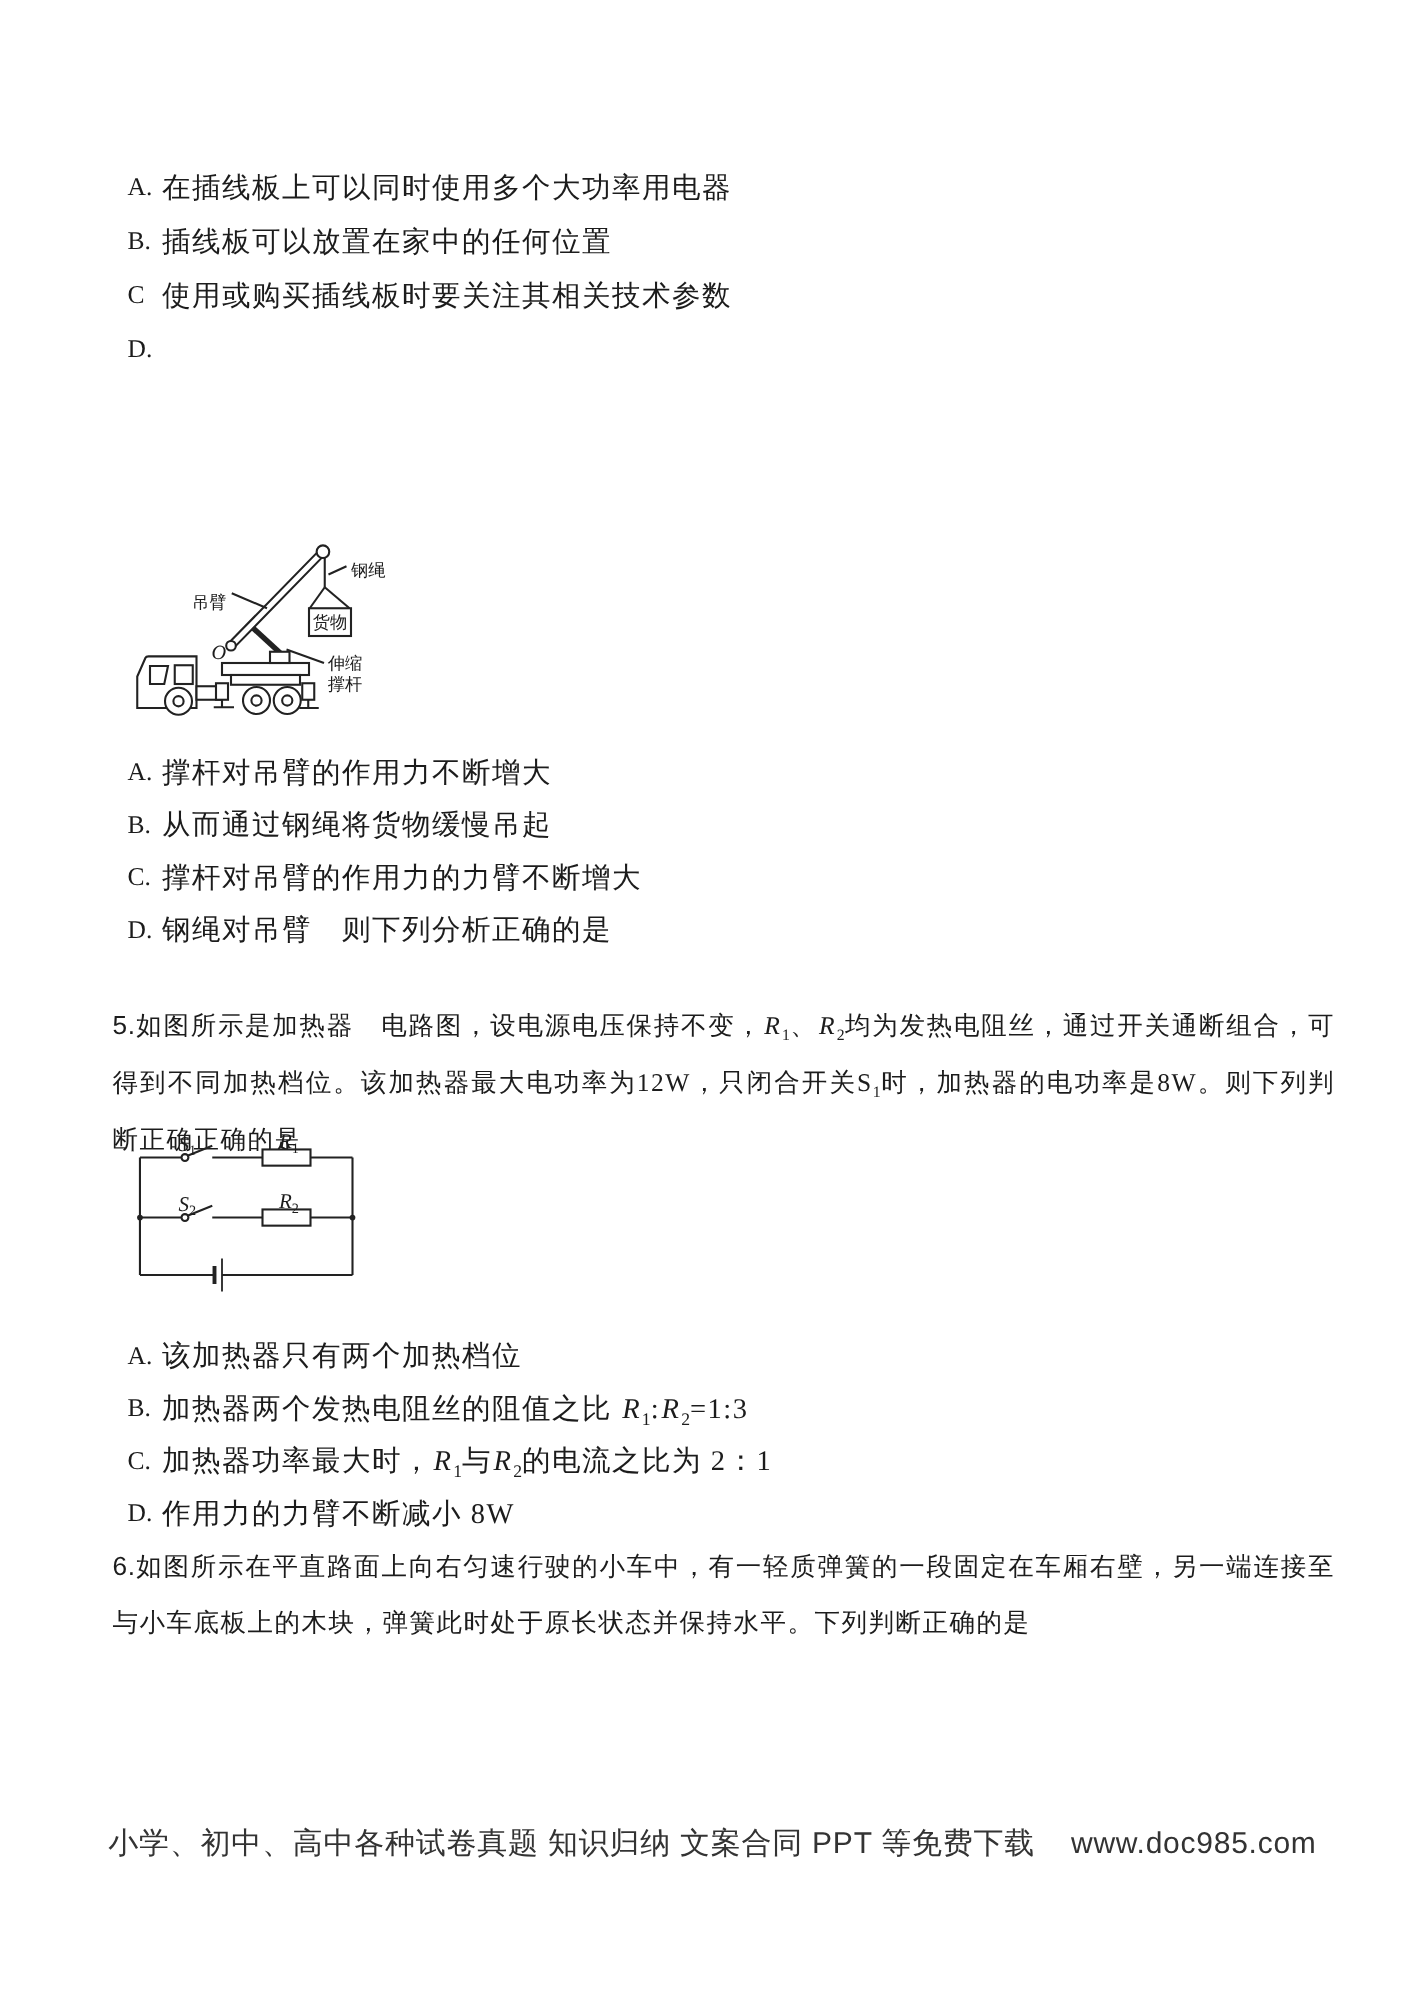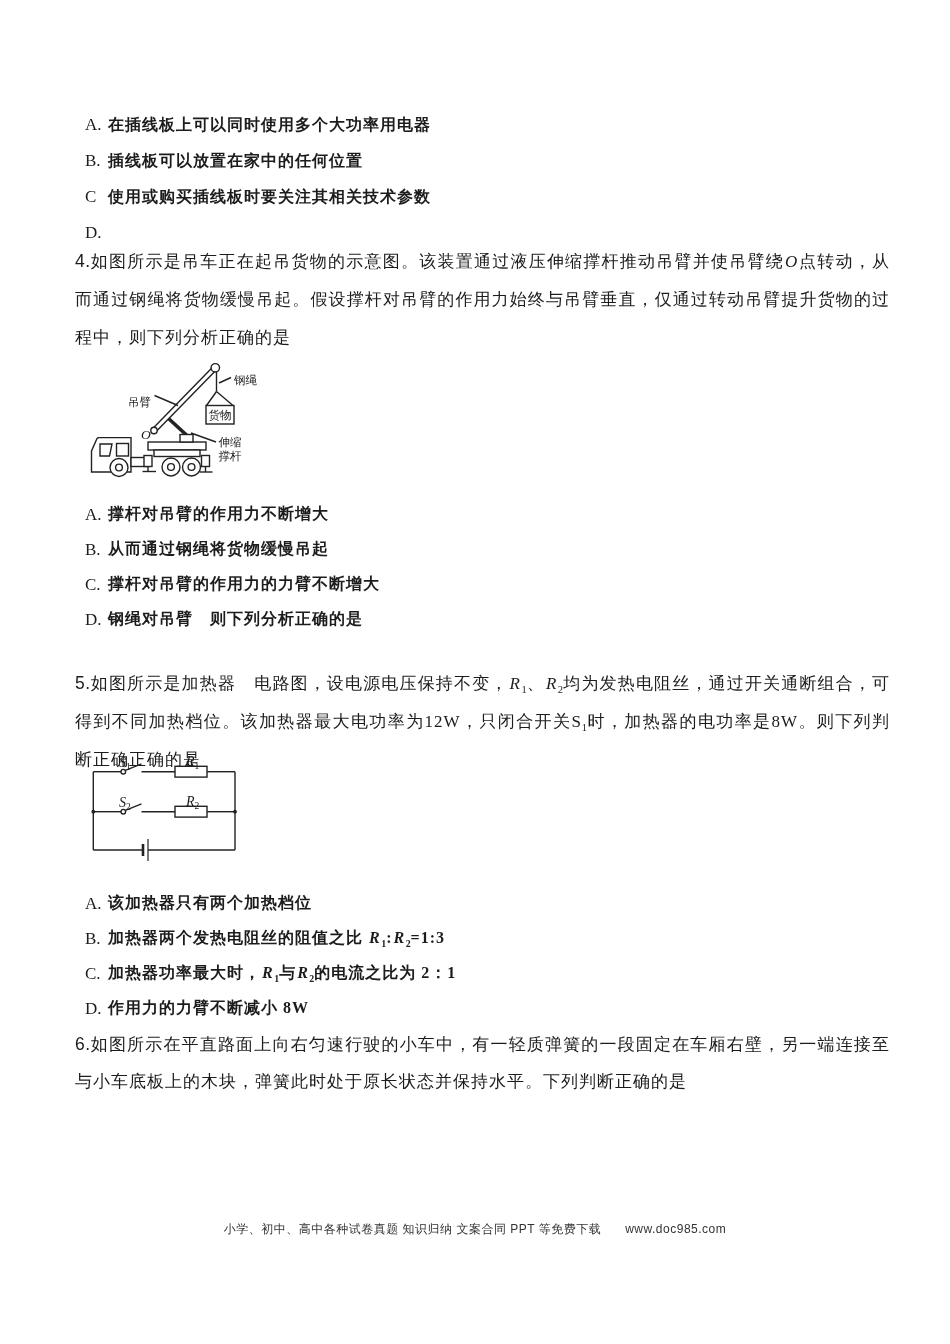--- a/index.html
+++ b/index.html
@@ -1,38 +1,38 @@
 <!DOCTYPE html>
 <html><head>
 <meta charset="utf-8">
 <style>
   html,body{margin:0;padding:0;background:#ffffff;}
   .page{position:relative;width:950px;height:1344px;background:#ffffff;overflow:hidden;
         font-family:"Liberation Serif","DejaVu Serif",serif;color:#1c1c1c;}
   .opt-group{position:absolute;left:75px;right:60px;}
   .opt-row{display:flex;align-items:center;}
   .opt-letter{display:inline-block;width:23px;margin-left:10px;font-size:17px;flex:0 0 23px;}
-  .opt-text{font-size:16px;letter-spacing:1px;white-space:nowrap;font-weight:bold;}
+  .opt-text{font-size:19px;letter-spacing:1px;white-space:nowrap;}
   .stem{position:absolute;left:75px;width:815px;font-size:17px;letter-spacing:1px;
         line-height:38px;text-align:justify;text-align-last:left;}
   .qnum{font-family:"Liberation Sans","DejaVu Sans",sans-serif;font-size:17.5px;letter-spacing:.5px;}
   .it{font-style:italic;letter-spacing:.5px;padding:0 1px;}
   sub{font-size:.62em;letter-spacing:0;line-height:0;}
   .fig{position:absolute;}
   .fig text{stroke:none;}
   .d-line{stroke:#222;stroke-width:1.4;fill:none;}
   .d-fill{fill:#ffffff;stroke:#222;stroke-width:1.4;}
   .d-thick{stroke:#222;stroke-width:3.6;fill:none;}
   .d-dot{fill:#222;stroke:none;}
   .cjk-label{font-size:11.5px;fill:#1c1c1c;font-family:"Liberation Serif","DejaVu Serif",serif;}
   .pivot-o{font-size:13.5px;font-style:italic;fill:#1c1c1c;}
   .circ-main{font-size:14px;font-style:italic;fill:#1c1c1c;font-family:"Liberation Serif","DejaVu Serif",serif;}
   .circ-sub{font-size:9.5px;fill:#1c1c1c;}
   .footer{position:absolute;left:0;width:100%;text-align:center;line-height:22px;
-          font-family:"Liberation Sans","DejaVu Sans",sans-serif;font-size:12px;color:#333333;letter-spacing:.5px;}
+          font-family:"Liberation Sans","DejaVu Sans",sans-serif;font-size:20px;color:#333333;letter-spacing:.5px;}
   .site{margin-left:24px;}
 </style>
 </head>
 <body>
 
 <div class="page">
 
   <section class="opt-group" style="top:107px">
     <div class="opt-row" style="height:36px">
       <span class="opt-letter">A.</span>
@@ -44,21 +44,20 @@
     </div>
     <div class="opt-row" style="height:36px">
       <span class="opt-letter">C</span>
       <span class="opt-text">使用或购买插线板时要关注其相关技术参数</span>
     </div>
     <div class="opt-row" style="height:36px">
       <span class="opt-letter">D.</span>
     </div>
   </section>
 
-  <div class="stem" style="top:242px"><span class="qnum">4.</span><span>如图所示是吊车正在起吊货物的示意图。该装置通过液压伸缩撑杆推动吊臂并使吊臂绕</span><span class="it">O</span><span>点转动，从而通过钢绳将货物缓慢吊起。假设撑杆对吊臂的作用力始终与吊臂垂直，仅通过转动吊臂提升货物的过程中，则下列分析正确的是</span></div>
 
   <svg class="fig" style="left:70px;top:360px" width="250" height="125" viewBox="0 0 250 125">
 
     <g>
       <path class="d-fill" d="M21.5,112 L21.5,91 L27,78.5 Q27.4,77.6 29,77.6 L61,77.6 L61,112 Z"></path>
       <polygon class="d-fill" points="30,84 42,84 39.5,96 30,96"></polygon>
       <rect class="d-fill" x="46.5" y="83.5" width="12" height="12.5"></rect>
       <rect class="d-fill" x="61" y="97.5" width="17" height="9"></rect>
 
       <rect class="d-fill" x="78" y="82" width="58" height="8"></rect>

